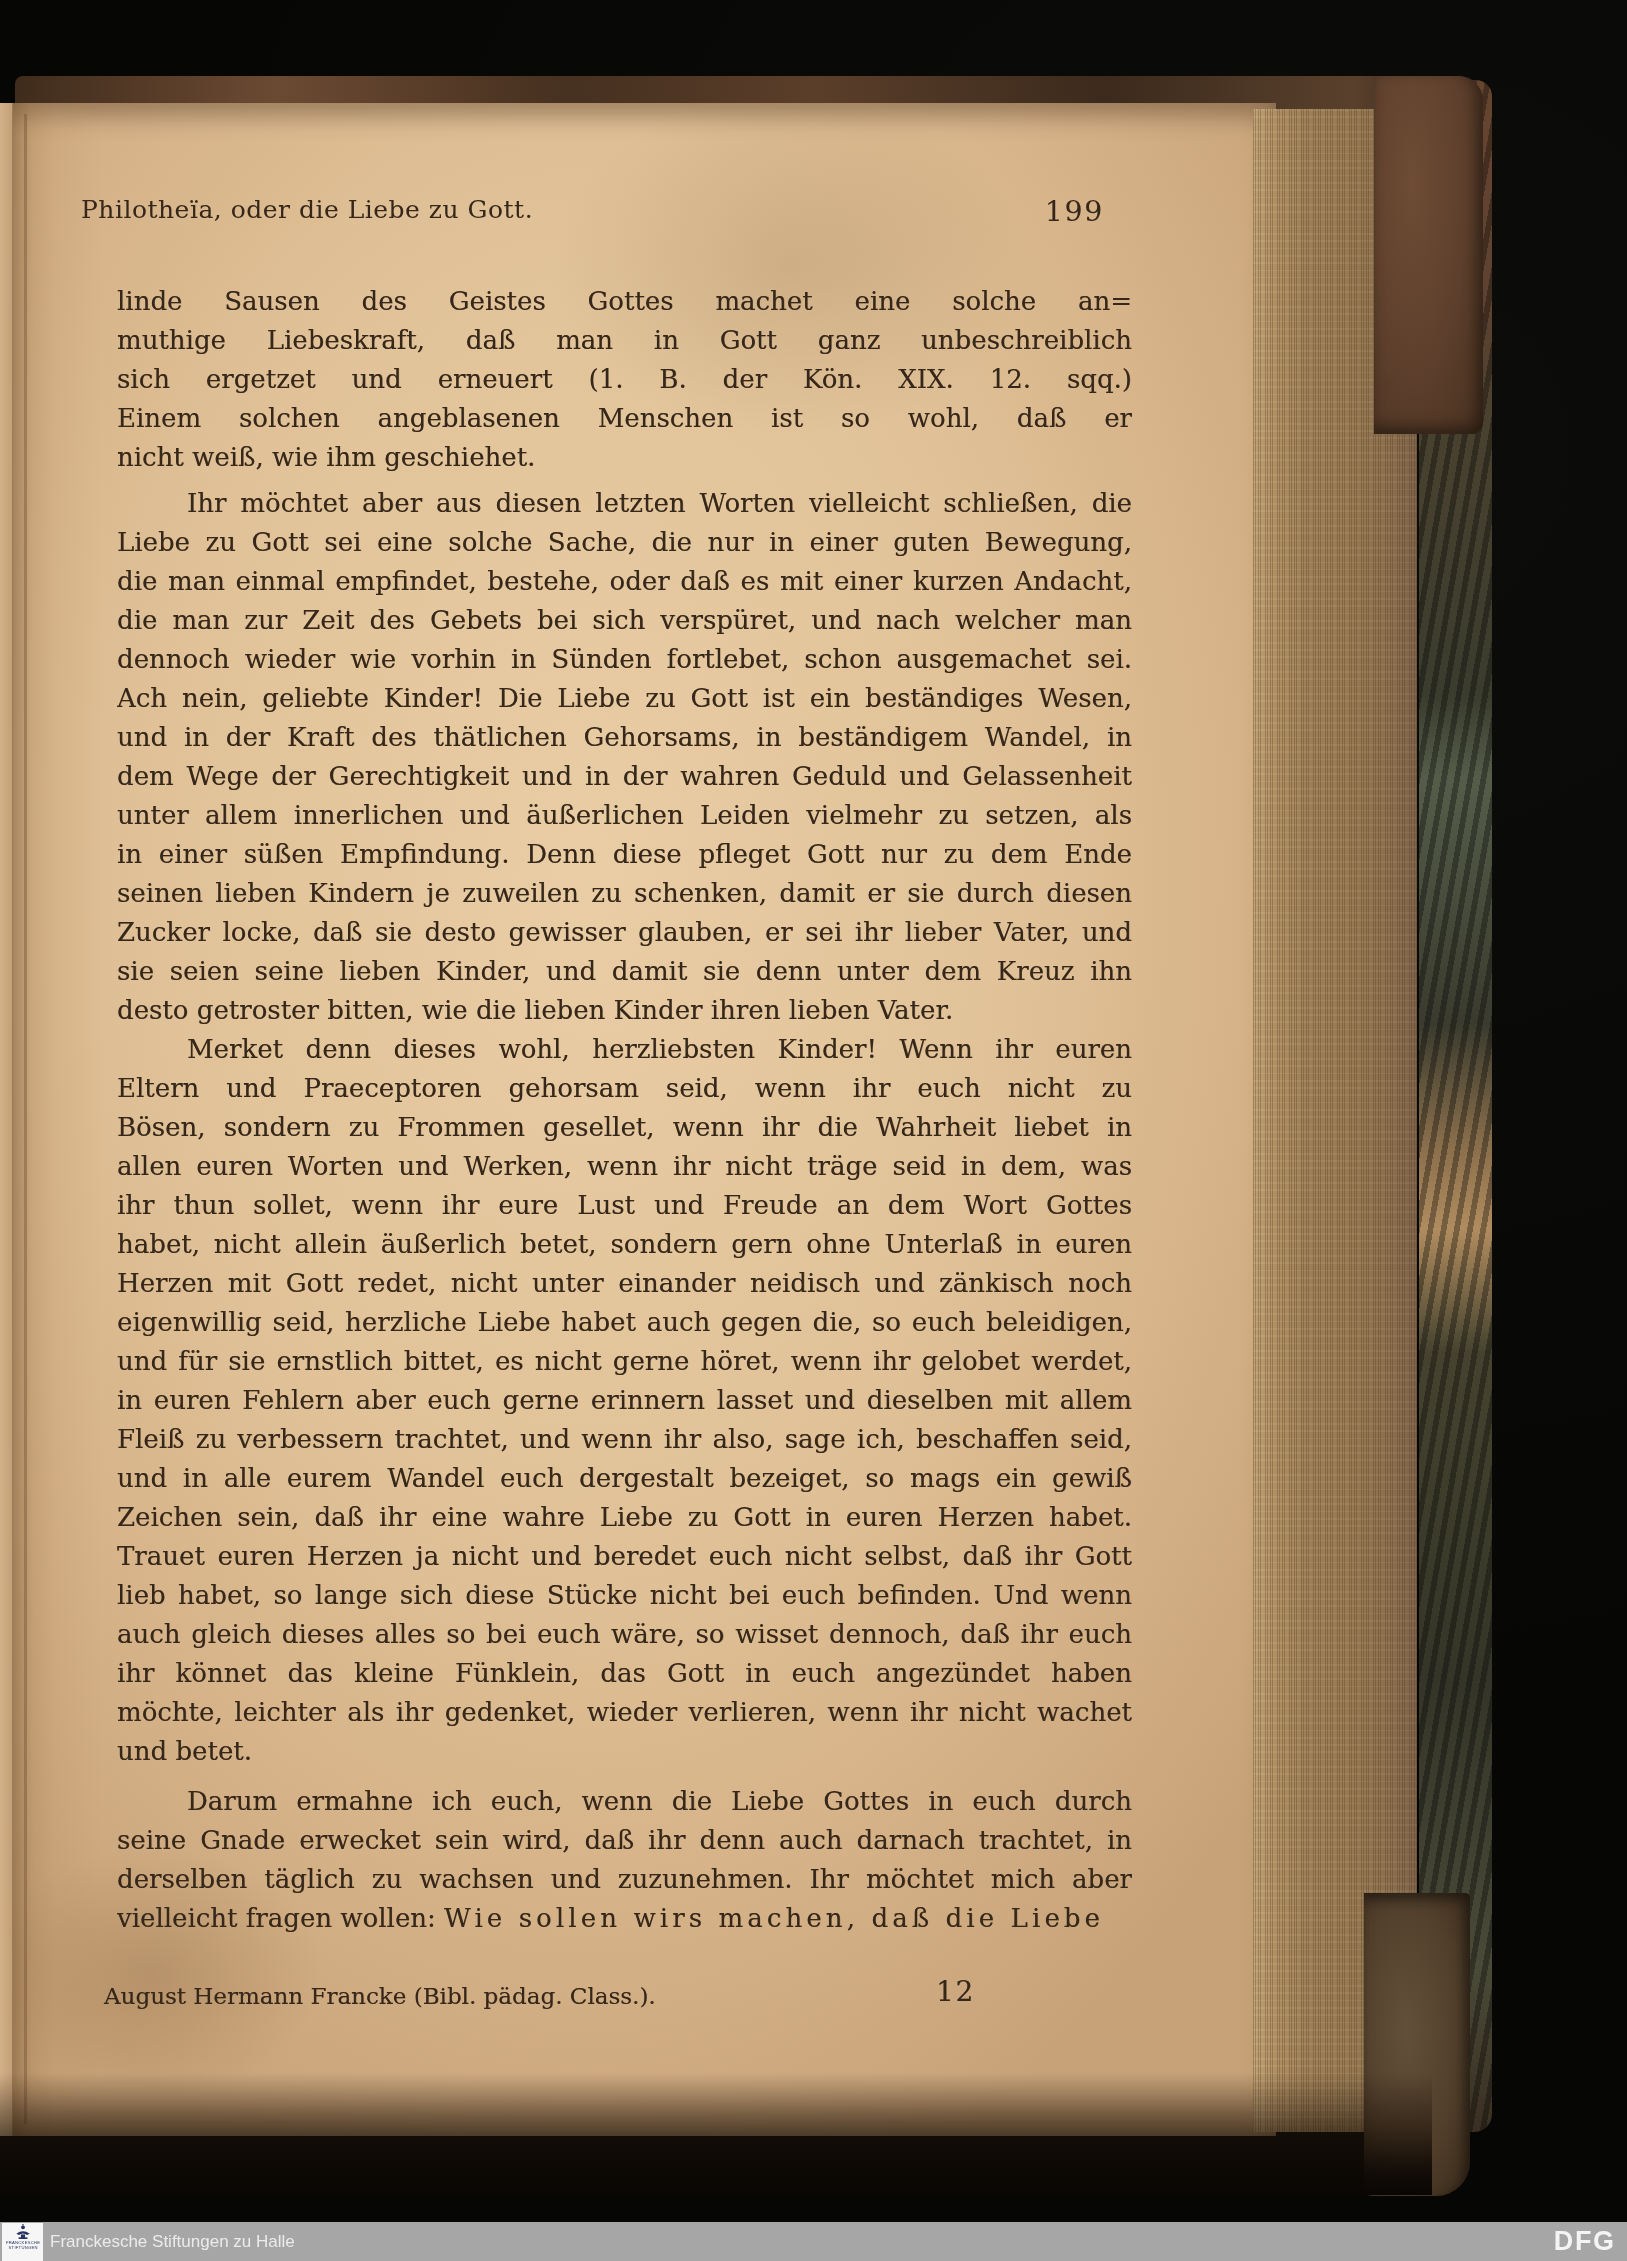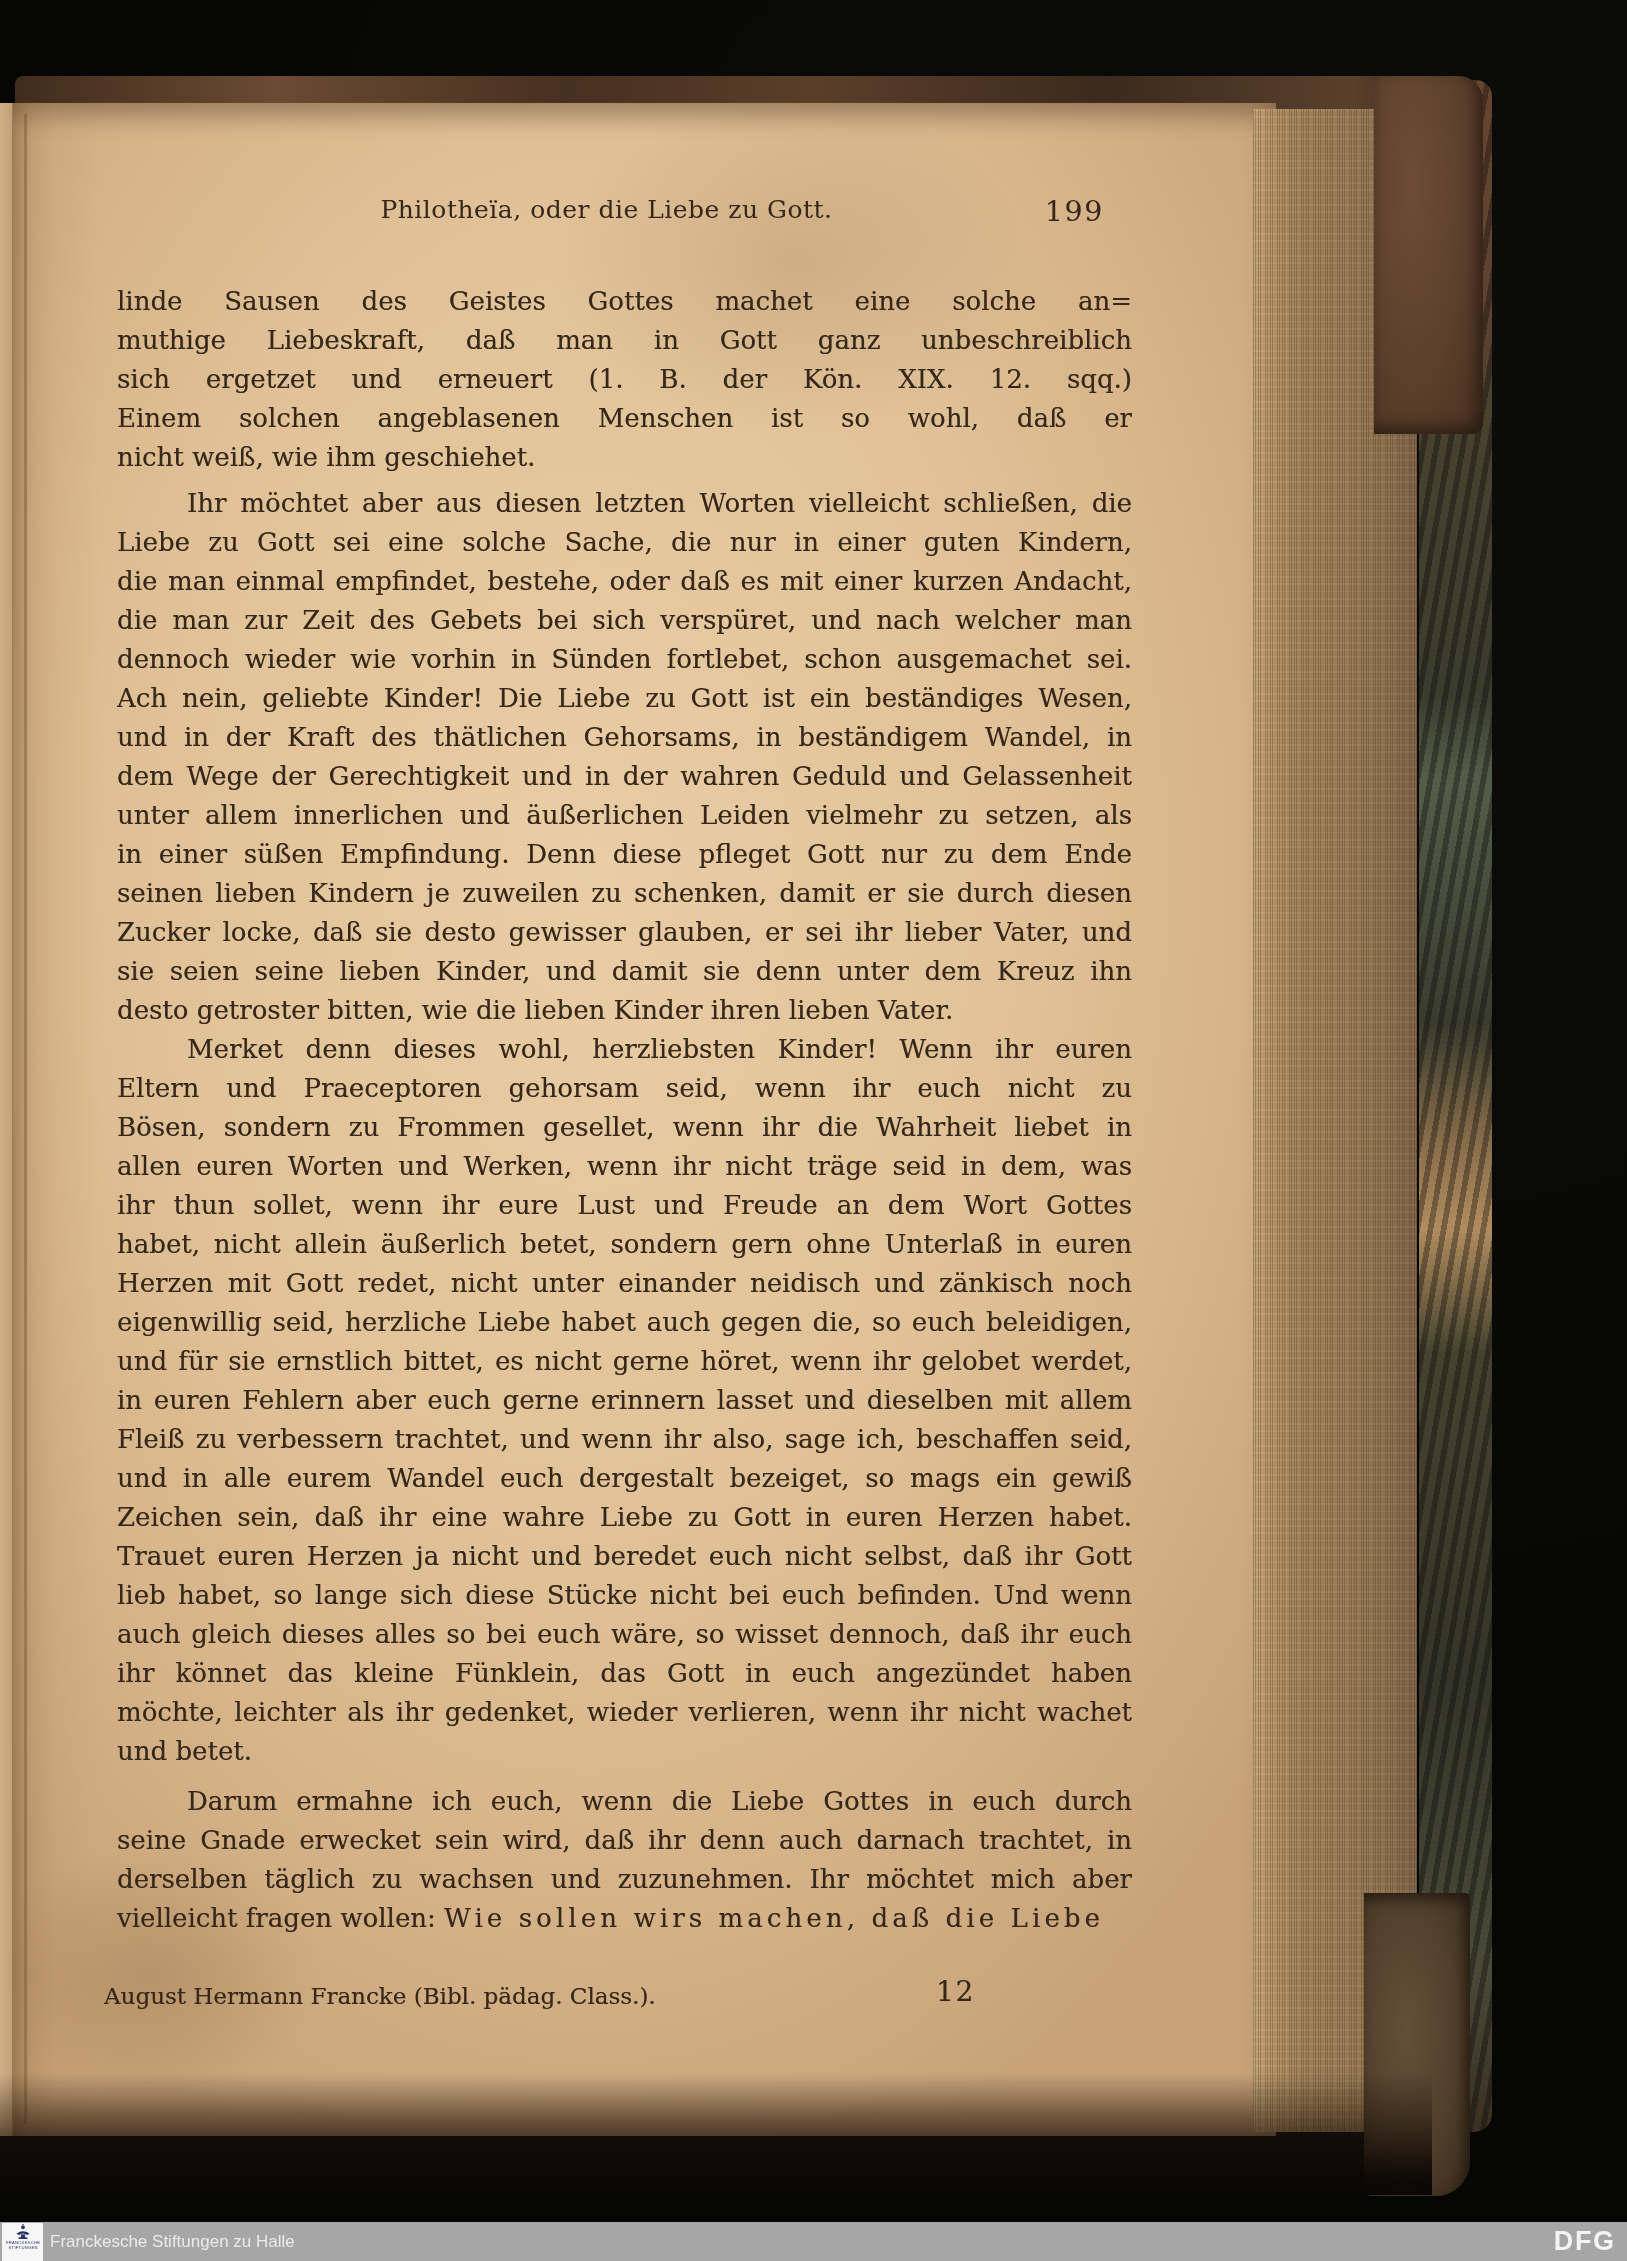--- a/index.html
+++ b/index.html
@@ -34,21 +34,21 @@
     background:radial-gradient(ellipse at 35% 30%, #6e4c35 0%, #5c3f2c 55%, #47301f 100%);
     box-shadow:inset -4.9px -6.5px 14.6px rgba(0,0,0,0.45);}
   .corner-br{position:absolute;left:1364px;top:1893px;width:106px;height:303px;border-radius:0 4.9px 34px 8.1px;
     background:radial-gradient(ellipse at 40% 45%, #63503a 0%, #52402c 55%, #3a2b1b 100%);
     box-shadow:inset -4.9px 6.5px 13px rgba(0,0,0,0.5);}
   .bottom-shadow{position:absolute;left:0;top:2073px;width:1432px;height:122px;
     background:linear-gradient(180deg, rgba(20,12,6,0) 0%, rgba(30,19,10,0.55) 45%, rgba(12,8,4,0.95) 85%, #090604 100%);}
   
   .content{position:absolute;left:81px;top:195px;width:1051px;color:#35271a;
     font-family:"DejaVu Serif", serif;}
-  .running-header{position:relative;height:46px;font-size:25px;letter-spacing:0.5px;text-align:center;}
+  .running-header{position:relative;height:46px;font-size:25px;letter-spacing:0.5px;text-align:left;}
   .running-header .pagenum{position:absolute;right:28px;top:0px;font-size:28.5px;letter-spacing:1.6px;}
   .text-block{position:absolute;left:0;top:91px;width:1051px;font-size:26px;
     text-shadow:0.3px 0.3px 0.6px rgba(54,35,16,0.45);}
   .line{height:39px;overflow:hidden;text-align:justify;text-align-last:justify;white-space:normal;margin-left:36px;}
   .line.last{text-align-last:left;}
   .line.indent{text-indent:70px;}
   .spaced{letter-spacing:4.1px;}
   .para.gap1{margin-top:6.5px;}
   .para.gap2{margin-top:11.4px;}
   .footnote{position:absolute;left:23px;top:1788px;width:1051px;height:49px;font-size:23px;}
@@ -90,21 +90,21 @@
     <div class="text-block" id="text-block">
         <div class="para">
           <div class="line">linde Sausen des Geistes Gottes machet eine solche an=</div>
           <div class="line">muthige Liebeskraft, daß man in Gott ganz unbeschreiblich</div>
           <div class="line">sich ergetzet und erneuert (1. B. der Kön. XIX. 12. sqq.)</div>
           <div class="line">Einem solchen angeblasenen Menschen ist so wohl, daß er</div>
           <div class="line last">nicht weiß, wie ihm geschiehet.</div>
         </div>
         <div class="para gap1">
           <div class="line indent">Ihr möchtet aber aus diesen letzten Worten vielleicht schließen, die</div>
-          <div class="line">Liebe zu Gott sei eine solche Sache, die nur in einer guten Kindern,</div>
+          <div class="line">Liebe zu Gott sei eine solche Sache, die nur in einer guten Bewegung,</div>
           <div class="line">die man einmal empfindet, bestehe, oder daß es mit einer kurzen Andacht,</div>
           <div class="line">die man zur Zeit des Gebets bei sich verspüret, und nach welcher man</div>
           <div class="line">dennoch wieder wie vorhin in Sünden fortlebet, schon ausgemachet sei.</div>
           <div class="line">Ach nein, geliebte Kinder!  Die Liebe zu Gott ist ein beständiges Wesen,</div>
           <div class="line">und in der Kraft des thätlichen Gehorsams, in beständigem Wandel, in</div>
           <div class="line">dem Wege der Gerechtigkeit und in der wahren Geduld und Gelassenheit</div>
           <div class="line">unter allem innerlichen und äußerlichen Leiden vielmehr zu setzen, als</div>
           <div class="line">in einer süßen Empfindung.  Denn diese pfleget Gott nur zu dem Ende</div>
           <div class="line">seinen lieben Kindern je zuweilen zu schenken, damit er sie durch diesen</div>
           <div class="line">Zucker locke, daß sie desto gewisser glauben, er sei ihr lieber Vater, und</div>

